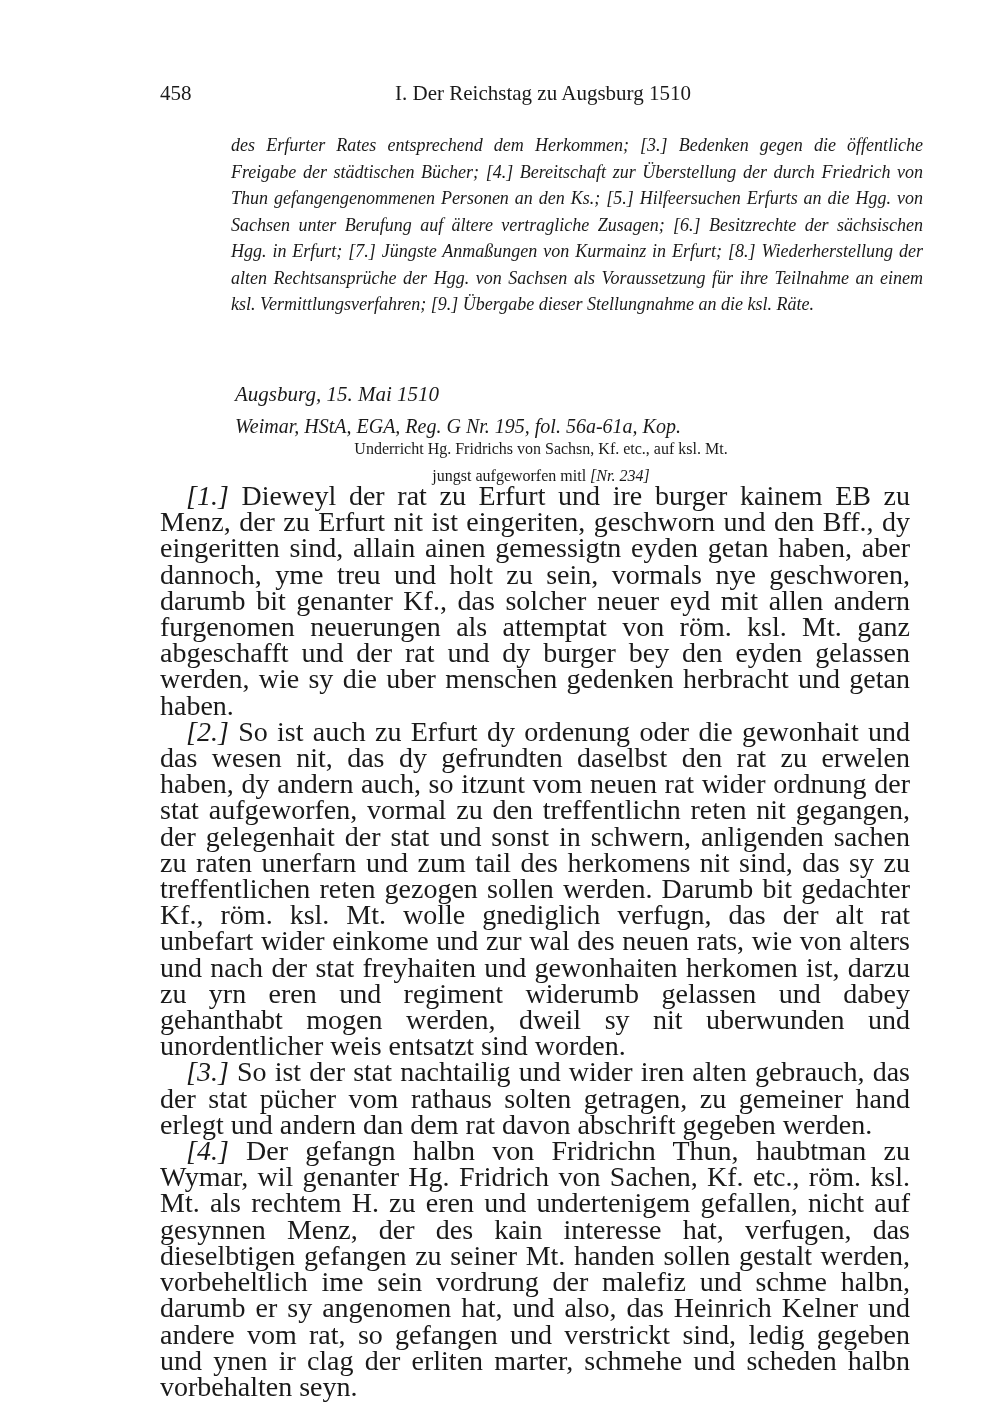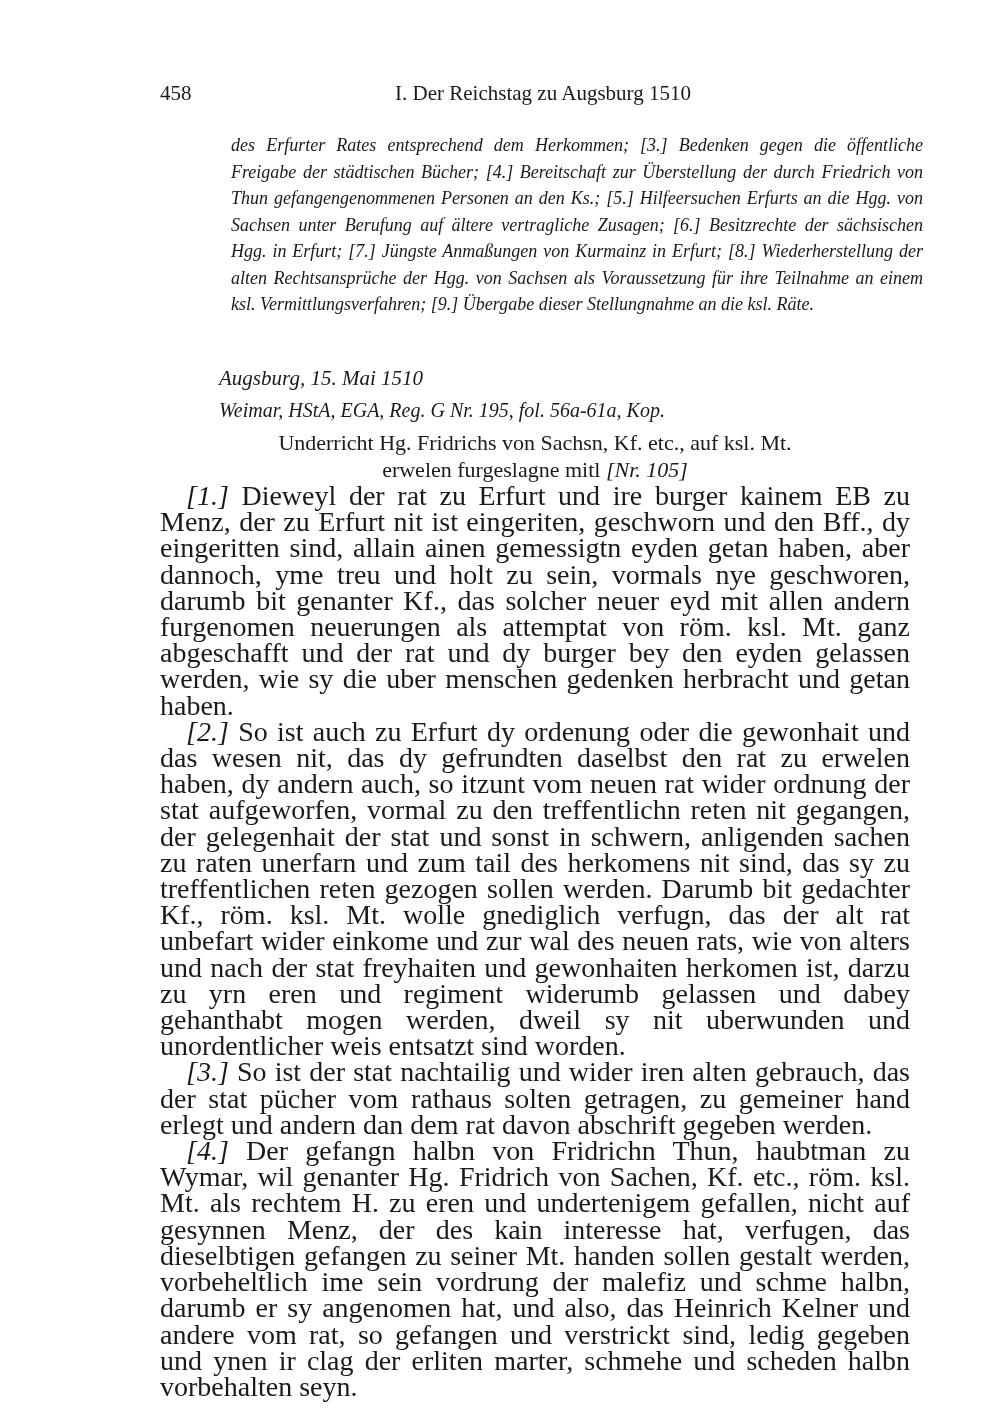--- a/index.html
+++ b/index.html
@@ -14,27 +14,27 @@
     }
     .page-number { position: absolute; left: 0; top: 0; }
     .running-title { position: absolute; left: 16px; right: 0; text-align: center; }
     .regest {
       position: absolute; left: 219px; top: 120px; width: 692px;
       font-style: italic; font-size: 18px; line-height: 26.5px;
       text-align: justify; margin: 12px;
     }
     .meta-line {
       position: absolute; left: 219px; font-style: italic; font-size: 21px; line-height: 26px;
-      margin: 0;
+      margin: 16px;
     }
     .date-line { top: 365px; }
     .source-line { top: 397px; font-size: 20px; text-align: center; }
     .doc-title {
       position: absolute; left: 160px; width: 750px; top: 430px;
-      text-align: center; font-size: 22px; line-height: 26.5px; margin: 0;
+      text-align: center; font-size: 16px; line-height: 26.5px; margin: 6px;
     }
     .doc-title .ref { font-style: italic; }
     .body-text {
       position: absolute; left: 160px; top: 483px; width: 750px;
       font-size: 28px; line-height: 26.2px;
     }
     .body-text p { margin: 0; text-align: justify; text-indent: 26px; }
     .num { font-style: italic; }
   </style>
 </head>
@@ -45,22 +45,22 @@
   <span class="running-title">I. Der Reichstag zu Augsburg 1510</span>
 </div>
 
 <p class="regest">des Erfurter Rates entsprechend dem Herkommen; [3.] Bedenken gegen die öffentliche Freigabe der städtischen Bücher; [4.] Bereitschaft zur Überstellung der durch Friedrich von Thun gefangengenommenen Personen an den Ks.; [5.] Hilfeersuchen Erfurts an die Hgg. von Sachsen unter Berufung auf ältere vertragliche Zusagen; [6.] Besitzrechte der sächsischen Hgg. in Erfurt; [7.] Jüngste Anmaßungen von Kurmainz in Erfurt; [8.] Wiederherstellung der alten Rechtsansprüche der Hgg. von Sachsen als Voraussetzung für ihre Teilnahme an einem ksl. Vermittlungsverfahren; [9.] Übergabe dieser Stellungnahme an die ksl. Räte.</p>
 
 <p class="meta-line date-line">Augsburg, 15. Mai 1510</p>
 <p class="meta-line source-line">Weimar, HStA, EGA, Reg. G Nr. 195, fol. 56a-61a, Kop.</p>
 
 <p class="doc-title">
   <span>Underricht Hg. Fridrichs von Sachsn, Kf. etc., auf ksl. Mt.</span><br>
-  <span>erwelen furgeslagne mitl</span>
-  <span class="ref">[Nr. 105]</span>
+  <span>jungst aufgeworfen mitl</span>
+  <span class="ref">[Nr. 234]</span>
 </p>
 
 <div class="body-text">
   <p><span class="num">[1.]</span> <span>Dieweyl der rat zu Erfurt und ire burger kainem EB zu Menz, der zu Erfurt nit ist eingeriten, geschworn und den Bff., dy eingeritten sind, allain ainen gemessigtn eyden getan haben, aber dannoch, yme treu und holt zu sein, vormals nye geschworen, darumb bit genanter Kf., das solcher neuer eyd mit allen andern furgenomen neuerungen als attemptat von röm. ksl. Mt. ganz abgeschafft und der rat und dy burger bey den eyden gelassen werden, wie sy die uber menschen gedenken herbracht und getan haben.</span></p>
   <p><span class="num">[2.]</span> <span>So ist auch zu Erfurt dy ordenung oder die gewonhait und das wesen nit, das dy gefrundten daselbst den rat zu erwelen haben, dy andern auch, so itzunt vom neuen rat wider ordnung der stat aufgeworfen, vormal zu den treffentlichn reten nit gegangen, der gelegenhait der stat und sonst in schwern, anligenden sachen zu raten unerfarn und zum tail des herkomens nit sind, das sy zu treffentlichen reten gezogen sollen werden. Darumb bit gedachter Kf., röm. ksl. Mt. wolle gnediglich verfugn, das der alt rat unbefart wider einkome und zur wal des neuen rats, wie von alters und nach der stat freyhaiten und gewonhaiten herkomen ist, darzu zu yrn eren und regiment widerumb gelassen und dabey gehanthabt mogen werden, dweil sy nit uberwunden und unordentlicher weis entsatzt sind worden.</span></p>
   <p><span class="num">[3.]</span> <span>So ist der stat nachtailig und wider iren alten gebrauch, das der stat pücher vom rathaus solten getragen, zu gemeiner hand erlegt und andern dan dem rat davon abschrift gegeben werden.</span></p>
   <p><span class="num">[4.]</span> <span>Der gefangn halbn von Fridrichn Thun, haubtman zu Wymar, wil genanter Hg. Fridrich von Sachen, Kf. etc., röm. ksl. Mt. als rechtem H. zu eren und undertenigem gefallen, nicht auf gesynnen Menz, der des kain interesse hat, verfugen, das dieselbtigen gefangen zu seiner Mt. handen sollen gestalt werden, vorbeheltlich ime sein vordrung der malefiz und schme halbn, darumb er sy angenomen hat, und also, das Heinrich Kelner und andere vom rat, so gefangen und verstrickt sind, ledig gegeben und ynen ir clag der erliten marter, schmehe und scheden halbn vorbehalten seyn.</span></p>
 </div>
 
 </body></html>

